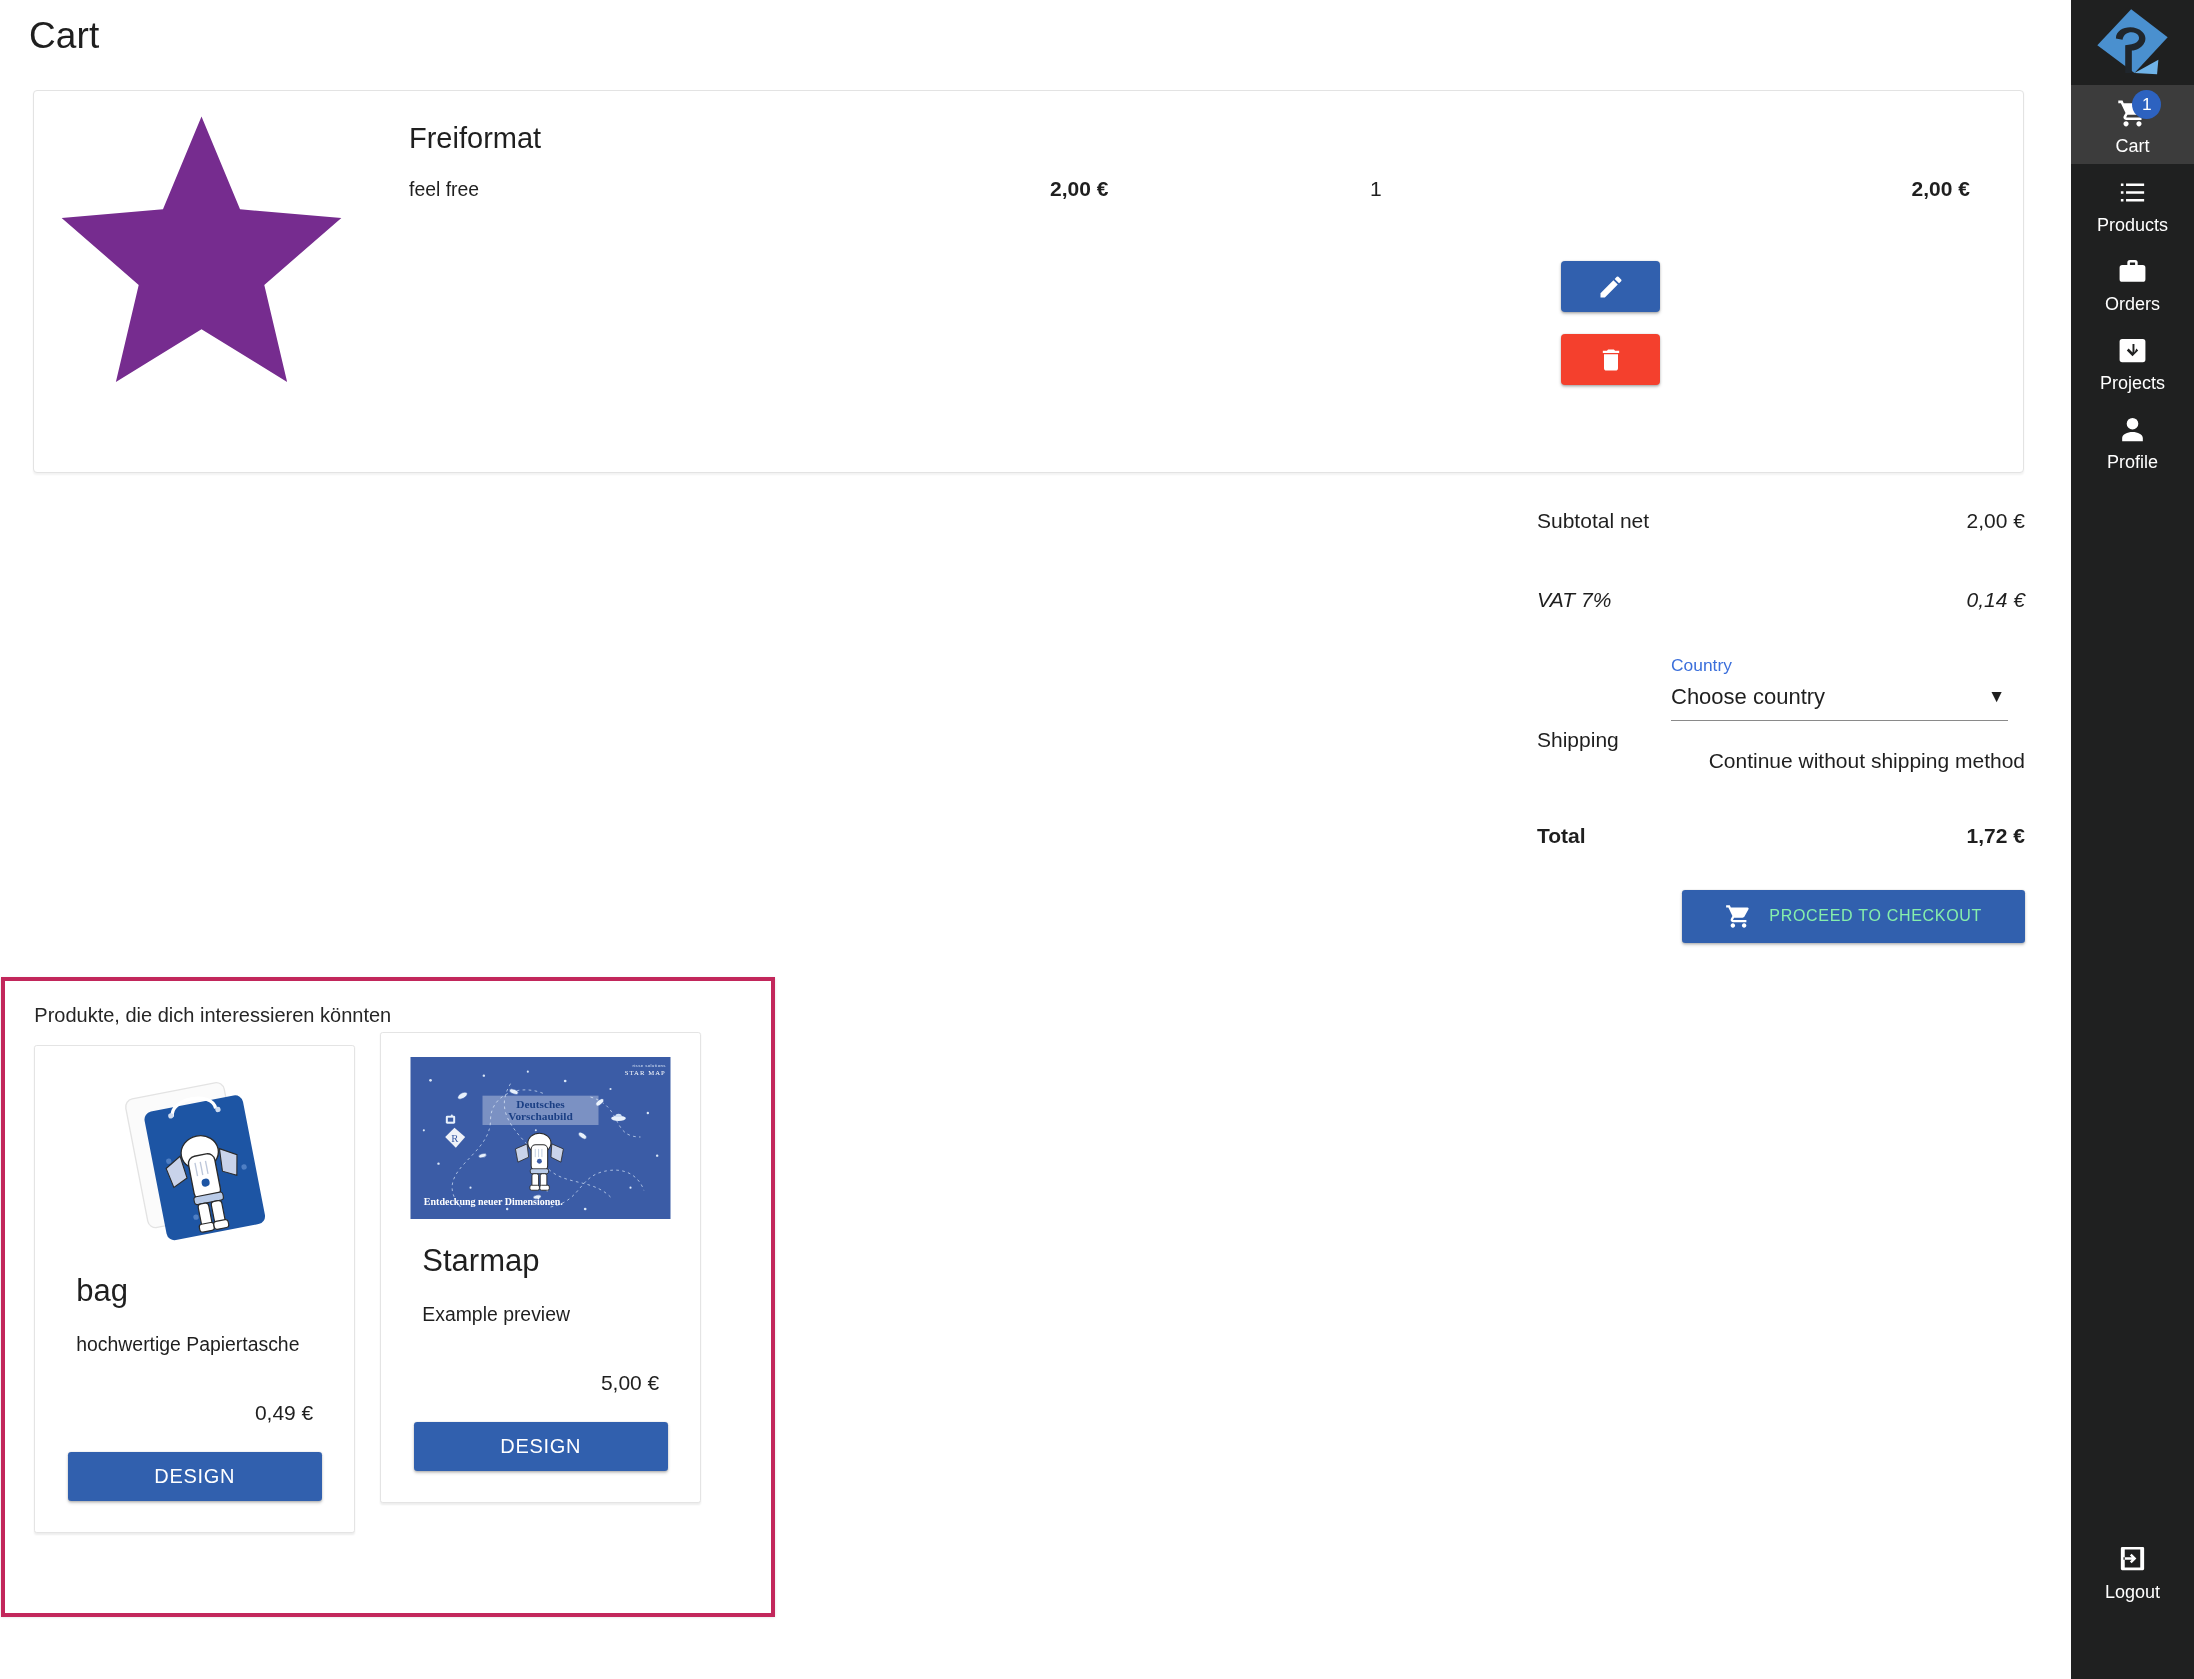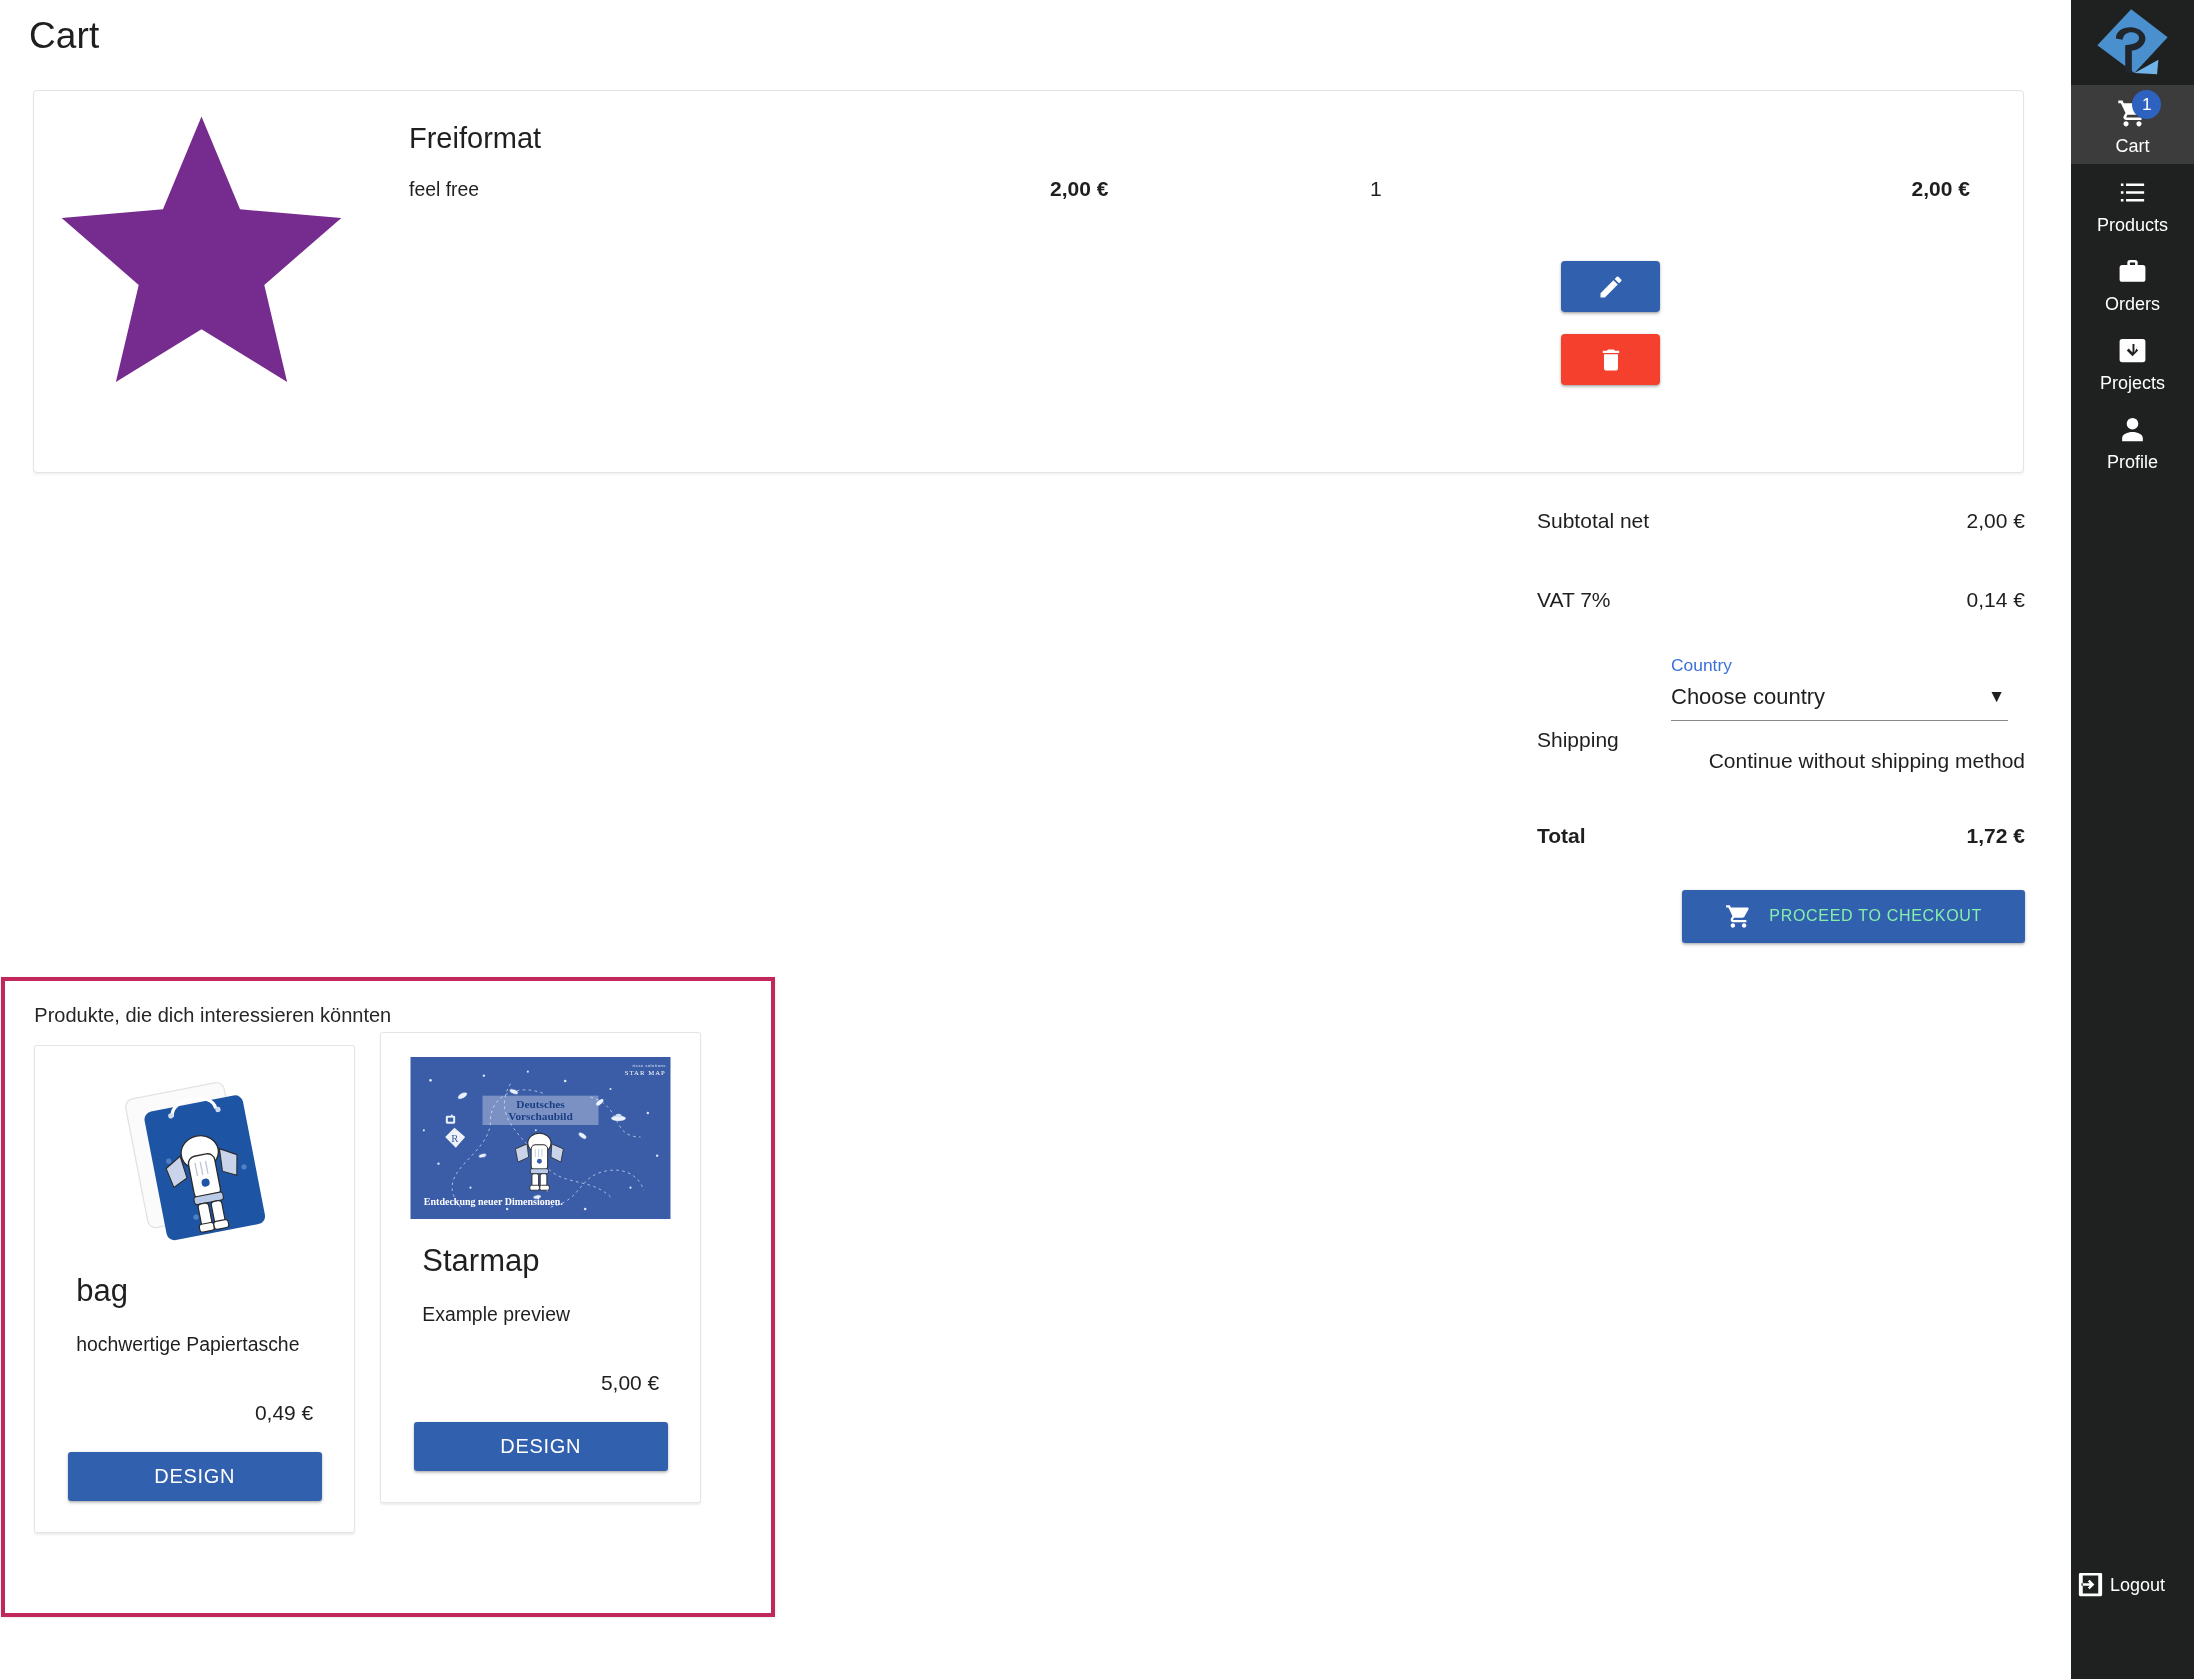--- a/index.html
+++ b/index.html
@@ -90,21 +90,21 @@
   .icon-btn svg { width: 28px; height: 28px; fill: #fff; }
 
   
   .summary { position: absolute; left: 1537px; top: 494px; width: 488px; }
   .sum-row {
     position: relative;
     display: flex; align-items: center; justify-content: space-between;
     font-size: 21px; color: #1f1f1f;
   }
   .sum-row.r1 { margin-top: 14.7px; }
-  .sum-row.r2 { margin-top: 55px; }
+  .sum-row.r2 { margin-top: 55px; font-style: italic; }
   .sum-label { }
   .sum-val { }
 
   .ship-block { position: relative; margin-top: 43px; height: 134px; }
   .ship-label {
     position: absolute; left: 0; top: 73px;
     font-size: 21px; color: #1f1f1f;
   }
   .ship-field {
     position: absolute; left: 134px; top: 0; width: 337px;
@@ -229,21 +229,21 @@
   .badge {
     position: absolute; right: -9.4px; top: -6.7px;
     min-width: 29px; height: 29px; border-radius: 50%;
     background: #2d62c0; color: #fff;
     font-size: 17.4px;
     display: flex; align-items: center; justify-content: center;
   }
   .nav-logout {
     position: absolute; left: 0; bottom: 79px;
     width: 123px;
-    display: flex; flex-direction: row; align-items: center; 
+    display: flex; flex-direction: column; align-items: center; gap: 8px;
     color: #fff; cursor: pointer;
   }
 </style>
 </head>
 <body>
 
 <div class="app">
 
   <div class="content">
 

